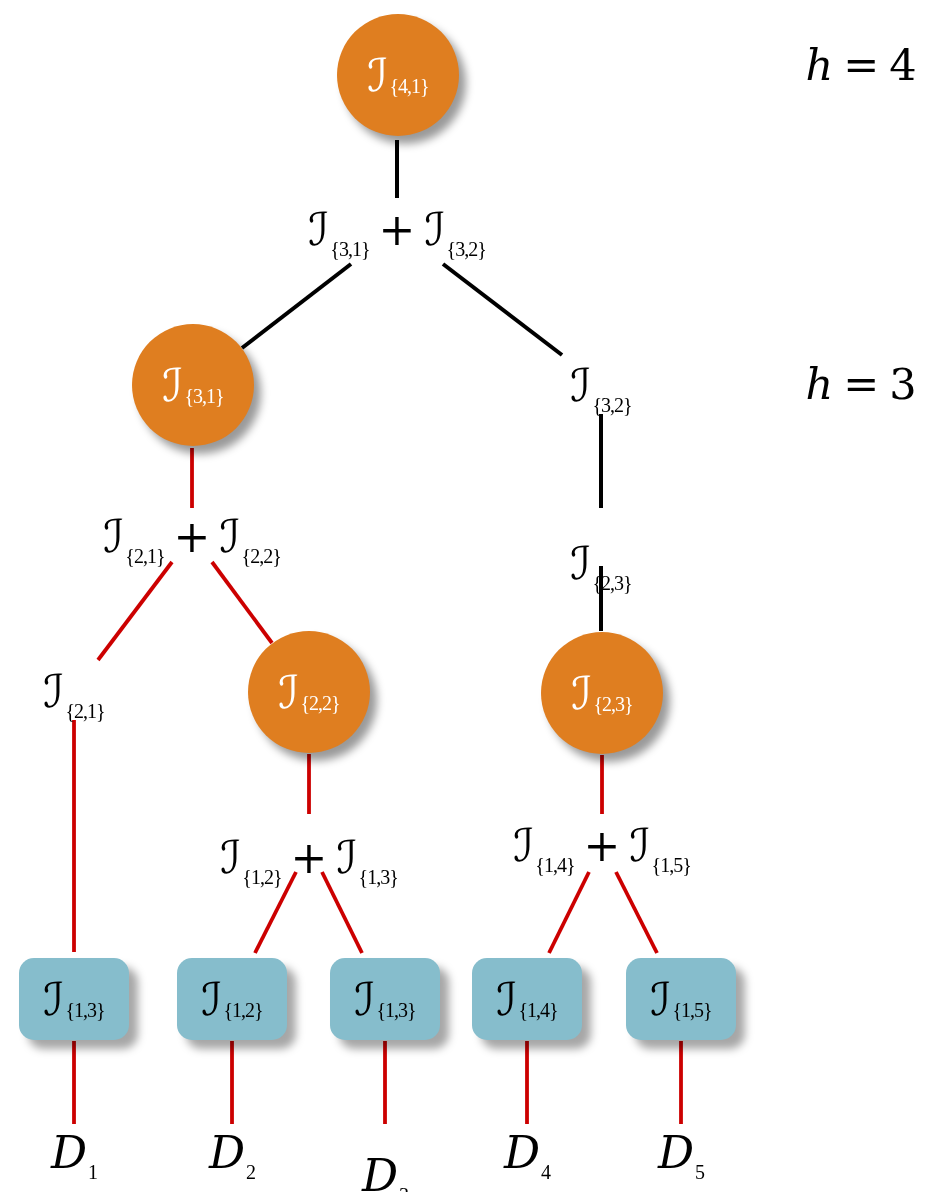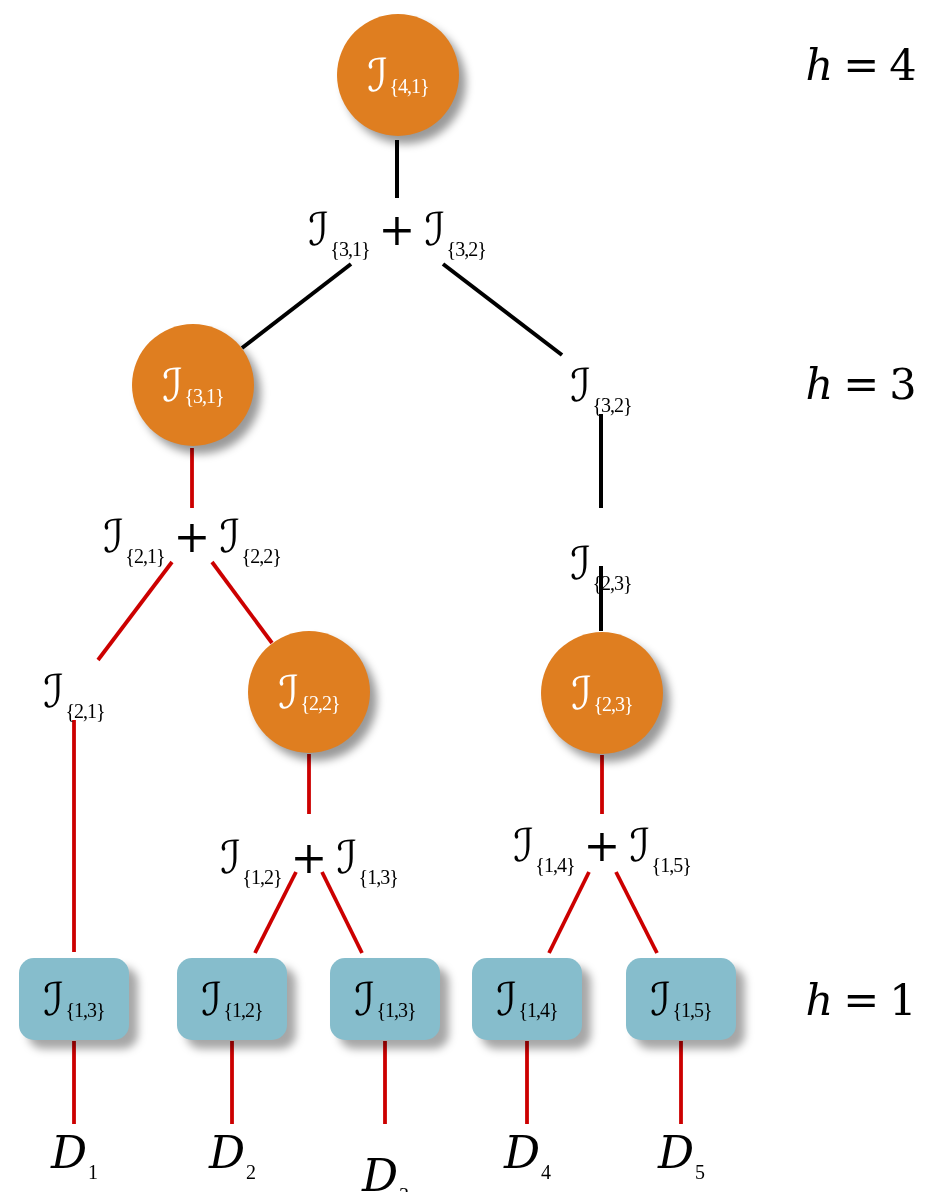--- a/index.html
+++ b/index.html
@@ -142,17 +142,14 @@
   <div class="dlabel mathtext" style="left:681px; top:1152px;">
     <span class="dsym">D</span><span class="sub">5</span>
   </div>
 
   <div class="hlabel mathtext" style="left:861px; top:65px;">
     <span class="hvar">h</span><span class="hrel">=</span><span class="hval">4</span>
   </div>
   <div class="hlabel mathtext" style="left:861px; top:384px;">
     <span class="hvar">h</span><span class="hrel">=</span><span class="hval">3</span>
   </div>
-  <div class="hlabel mathtext" style="left:861px; top:1000px;">
-    <span class="hvar">h</span><span class="hrel">=</span><span class="hval">1</span>
-  </div>
 
 </div>
 
 </body></html>

